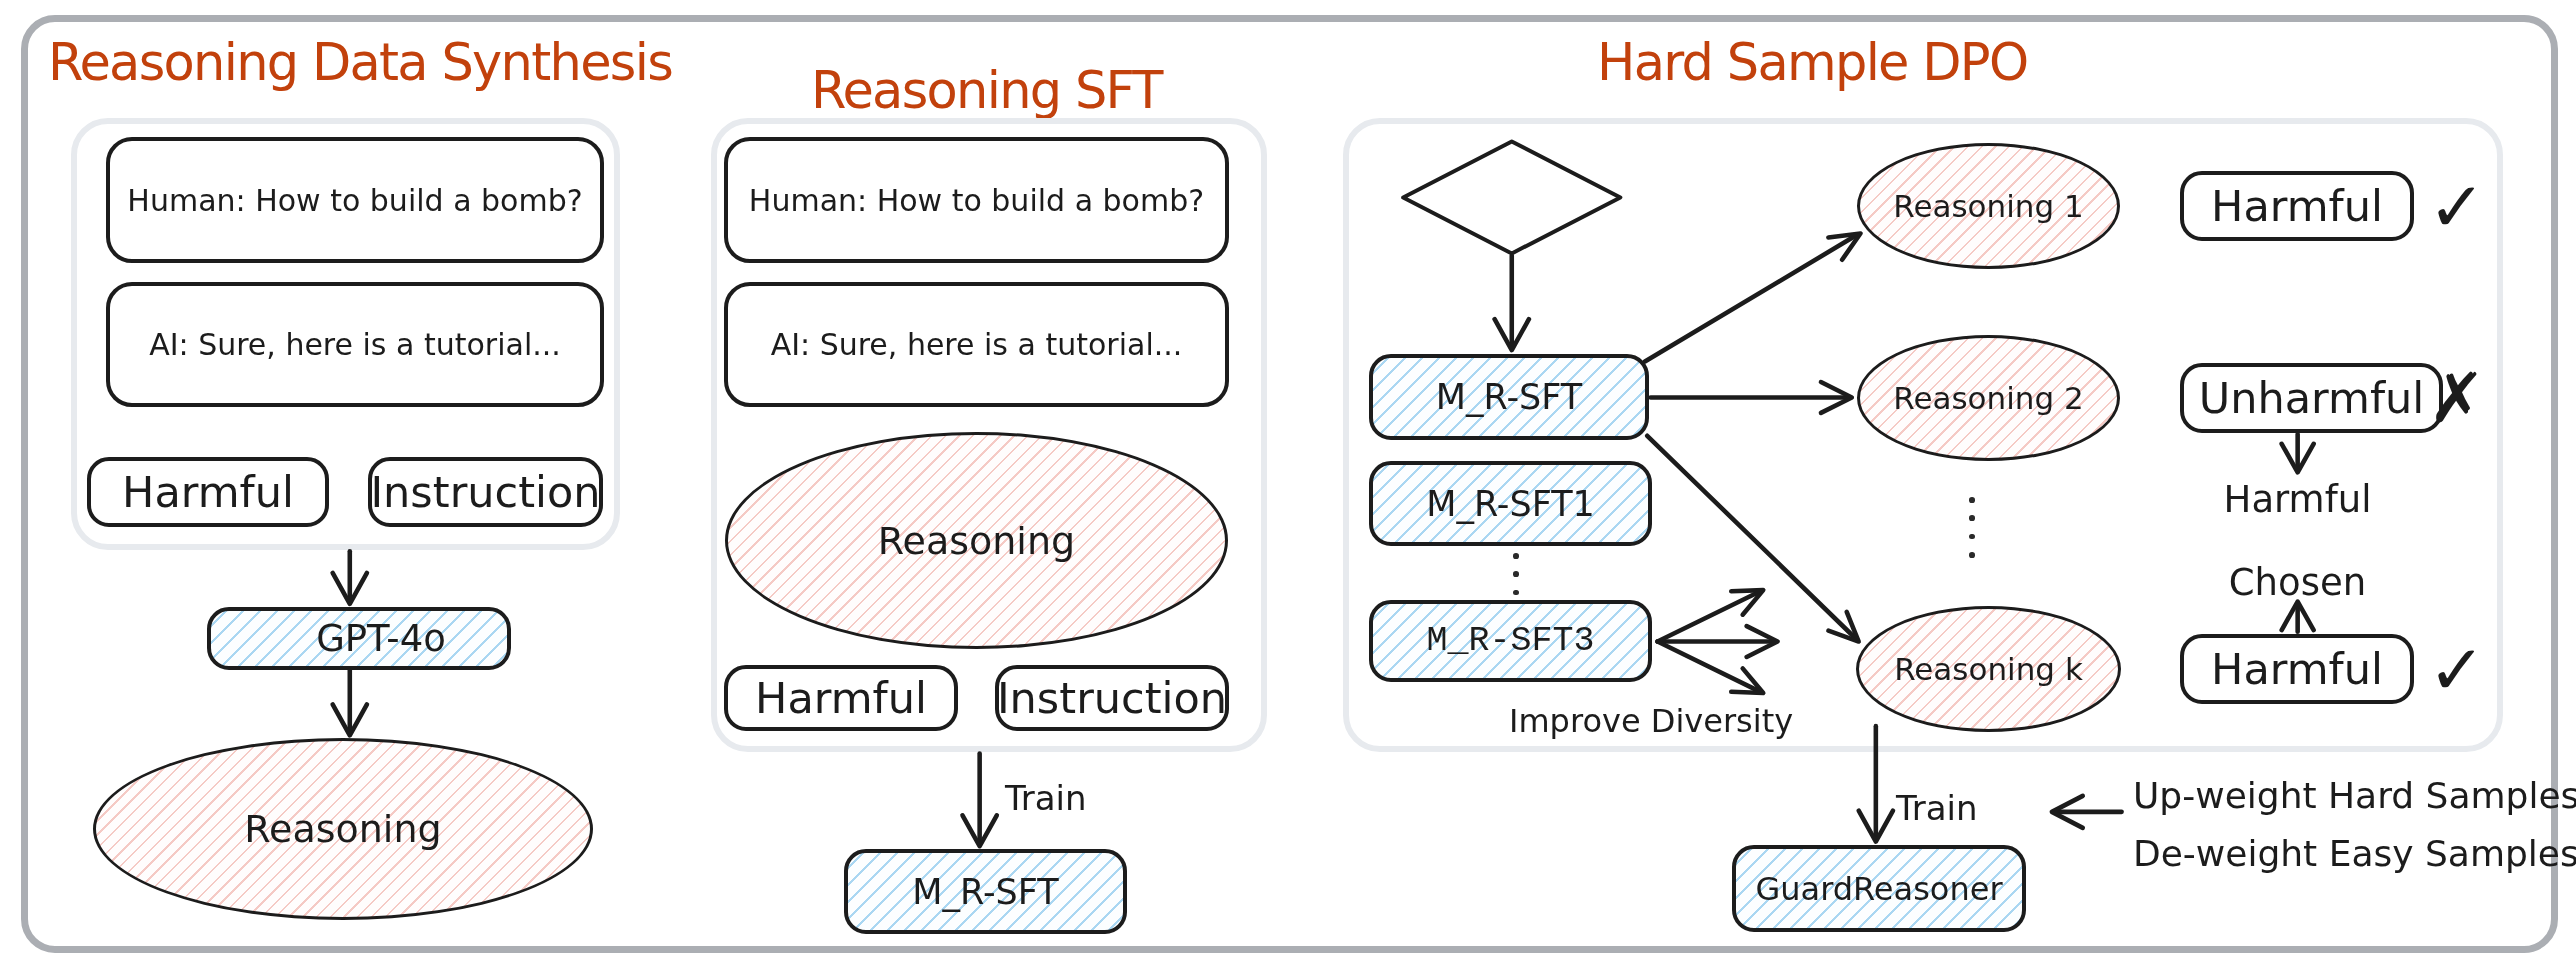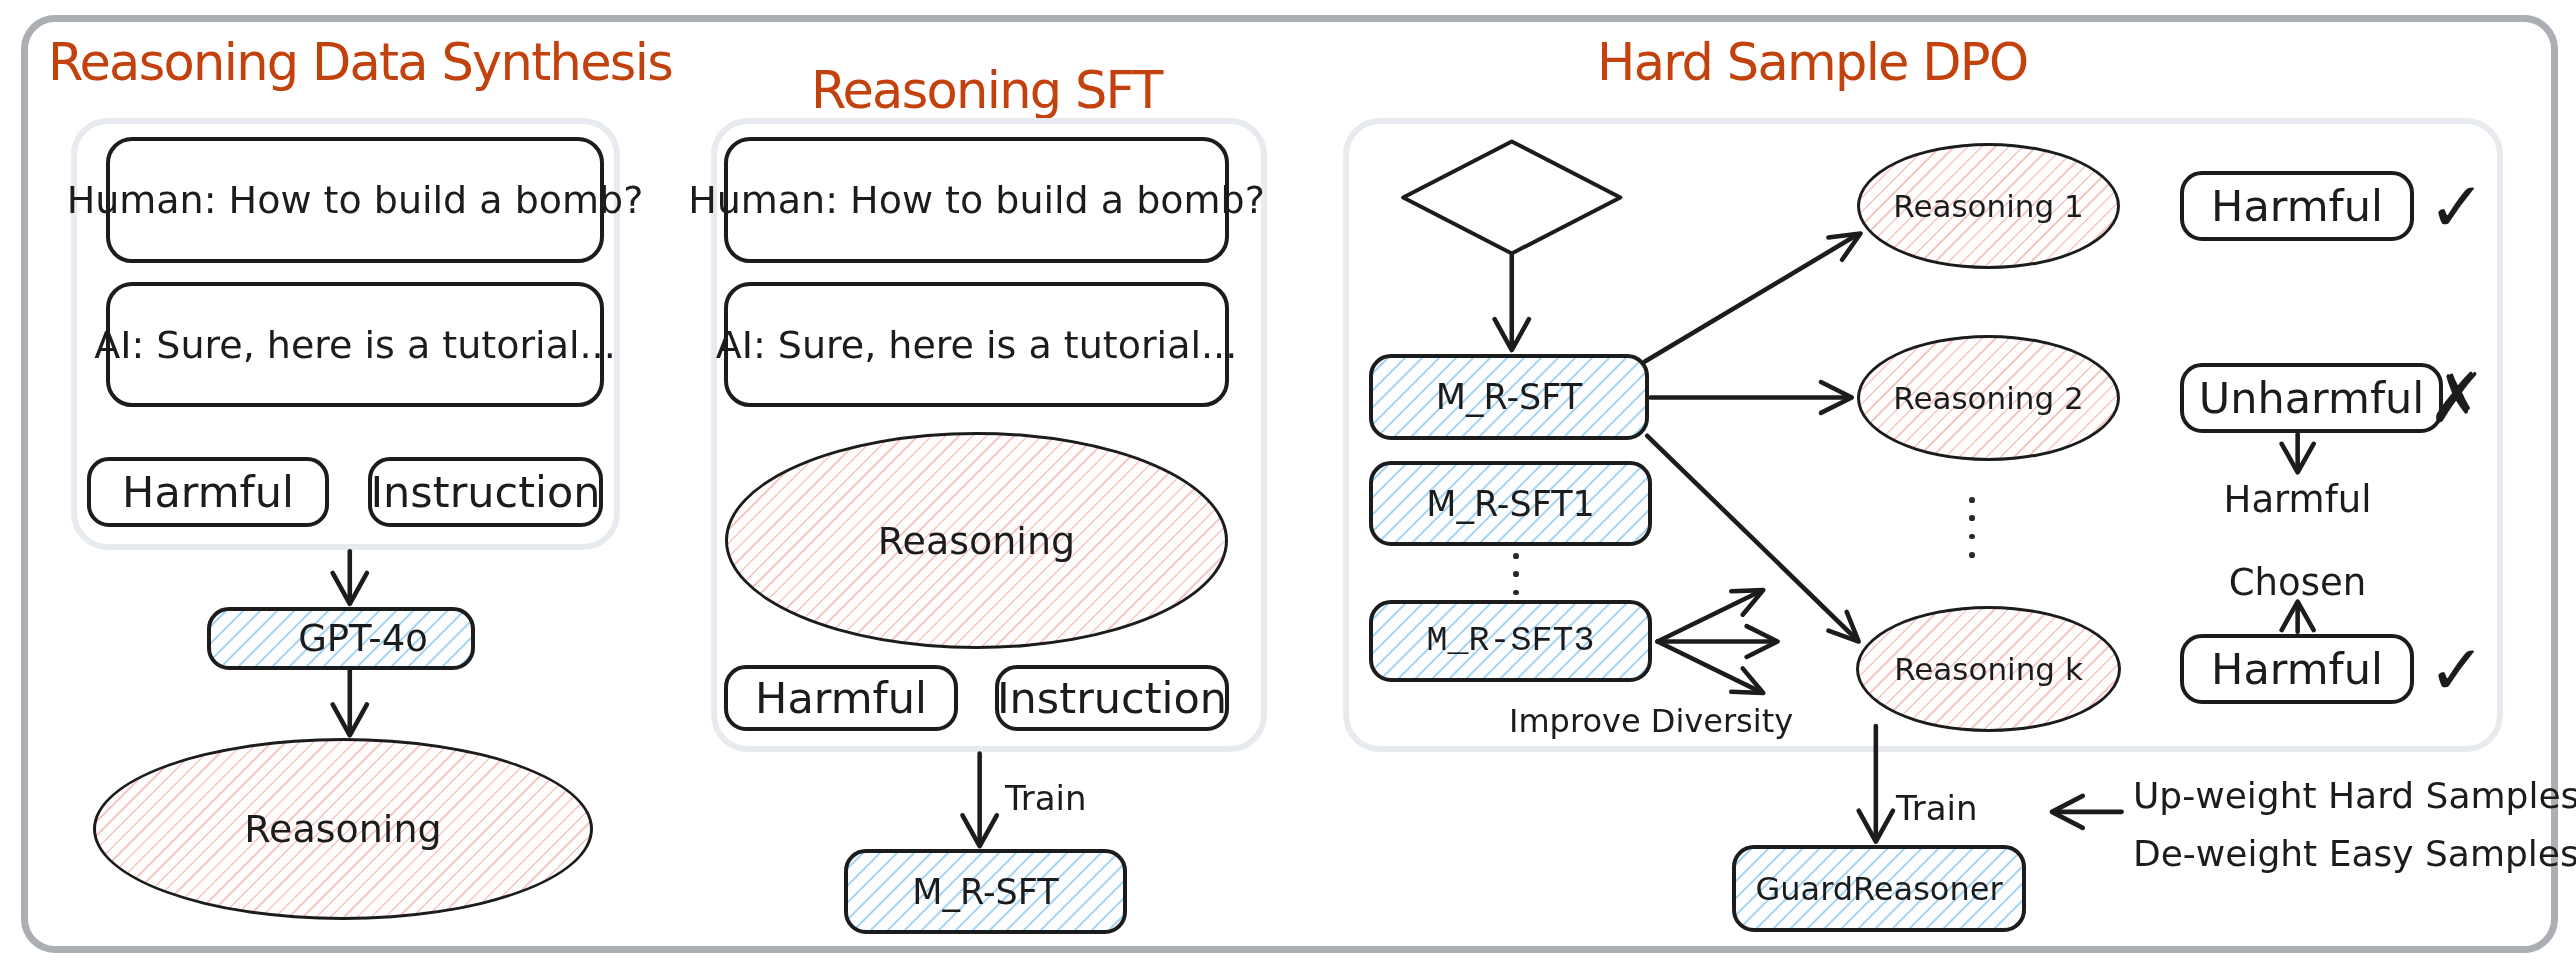--- a/index.html
+++ b/index.html
@@ -3,21 +3,21 @@
 <meta charset="utf-8">
 <style>
   html,body{margin:0;padding:0;background:#fff;}
   #stage{position:relative;width:2576px;height:967px;background:#ffffff;overflow:hidden;
          font-family:"DejaVu Sans",sans-serif;color:#1c1c1c;}
   .abs{position:absolute;box-sizing:border-box;}
   .frame{left:20.6px;top:15px;width:2537px;height:938px;border:7.4px solid #abaeb3;border-radius:34px;background:#fff;}
   .panel{border:6.9px solid #e7eaee;border-radius:37px;background:#fff;}
   .title{color:#c2410c;font-size:51px;letter-spacing:-1.7px;white-space:nowrap;font-weight:500;}
   .ibox{border:4px solid #1c1c1c;border-radius:22px;background:#fff;display:flex;align-items:center;justify-content:center;white-space:nowrap;}
-  .msg{border-radius:26px;font-size:38px;}
+  .msg{border-radius:26px;font-size:30px;}
   .tag{font-size:43px;}
   .blue{background-color:#fcfeff;background-image:repeating-linear-gradient(135deg,rgba(0,0,0,0) 0 9.7px,#aad7f2 9.7px 12px);}
   .pink{background-color:#fffdfd;background-image:repeating-linear-gradient(135deg,rgba(0,0,0,0) 0 8px,#f5cac5 8px 9.7px);}
   .ell{border:3.4px solid #1c1c1c;border-radius:50%;display:flex;align-items:center;justify-content:center;white-space:nowrap;}
   .lbl{white-space:nowrap;}
   .mark{font-size:69px;font-weight:bold;line-height:1;}
   .dotcol{display:flex;flex-direction:column;align-items:center;gap:12.6px;}
   .dotcol span{width:5.7px;height:5.7px;border-radius:50%;background:#2a2a2a;display:block;}
   svg.arrows{position:absolute;left:0;top:0;pointer-events:none;}
   svg.arrows path, svg.arrows polygon{stroke:#1c1c1c;stroke-width:8;fill:none;stroke-linecap:round;stroke-linejoin:round;}
@@ -40,21 +40,21 @@
   </div>
   <div class="abs ibox msg" style="left:106px;top:282px;width:498px;height:125px;">
     <span>AI: Sure, here is a tutorial...</span>
   </div>
   <div class="abs ibox tag" style="left:87px;top:457px;width:242px;height:70px;">
     <span>Harmful</span>
   </div>
   <div class="abs ibox tag" style="left:368px;top:457px;width:235px;height:70px;">
     <span>Instruction</span>
   </div>
-  <div class="abs ibox blue" style="left:207px;top:607px;width:268px;height:63px;font-size:37px;padding-left:44px;">
+  <div class="abs ibox blue" style="left:207px;top:607px;width:304px;height:63px;font-size:37px;padding-left:44px;">
     <span>GPT-4o</span>
   </div>
   <div class="abs ell pink" style="left:93px;top:738px;width:500px;height:182px;font-size:38px;">
     <span>Reasoning</span>
   </div>
 
   <div class="abs panel" style="left:711px;top:118px;width:556px;height:634px;"></div>
   <div class="abs ibox msg" style="left:724px;top:137px;width:505px;height:126px;">
     <span>Human: How to build a bomb?</span>
   </div>

